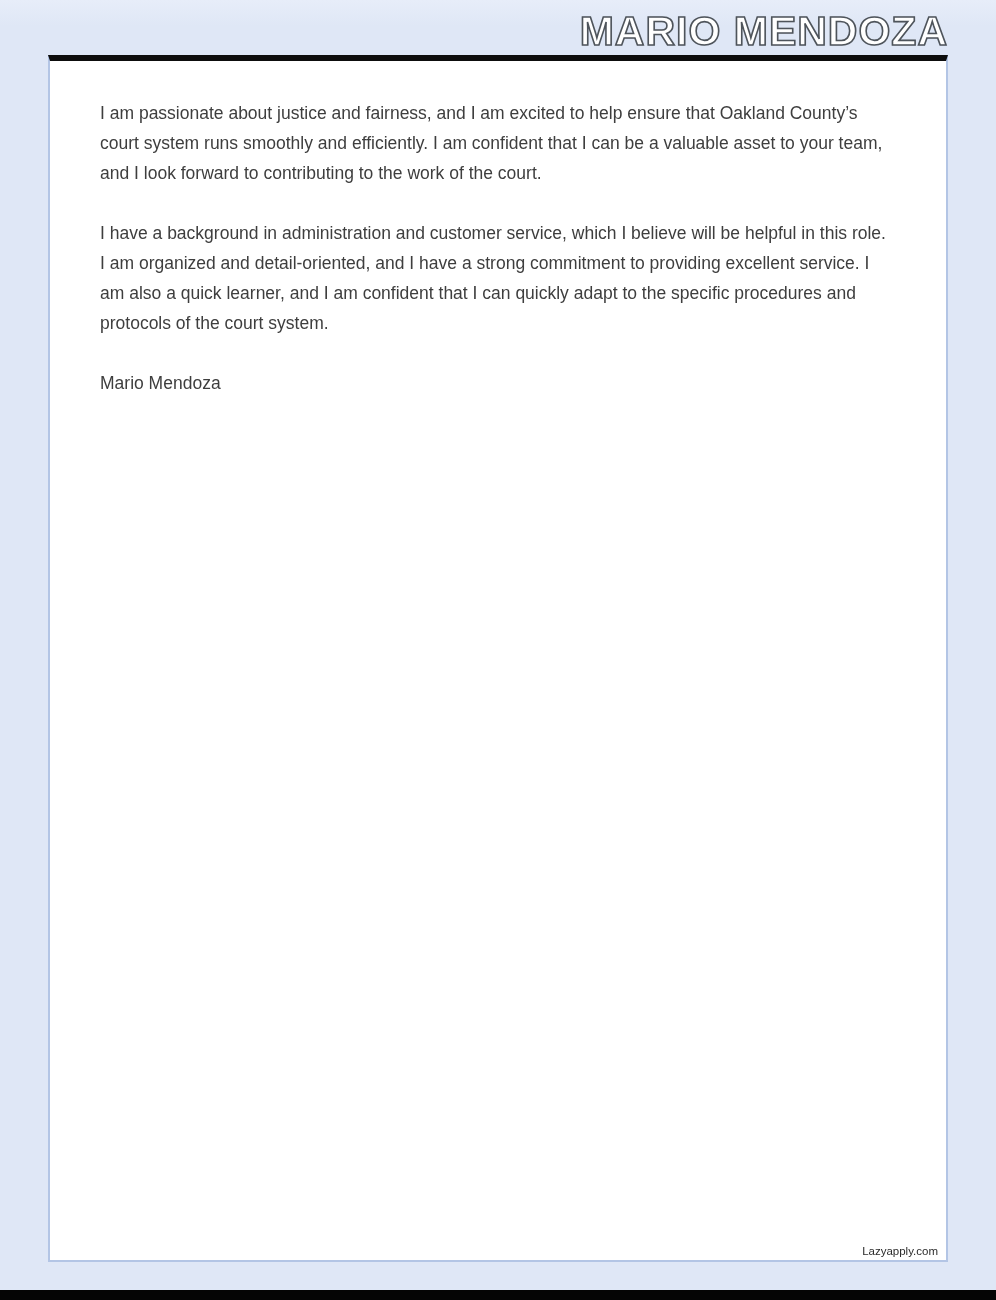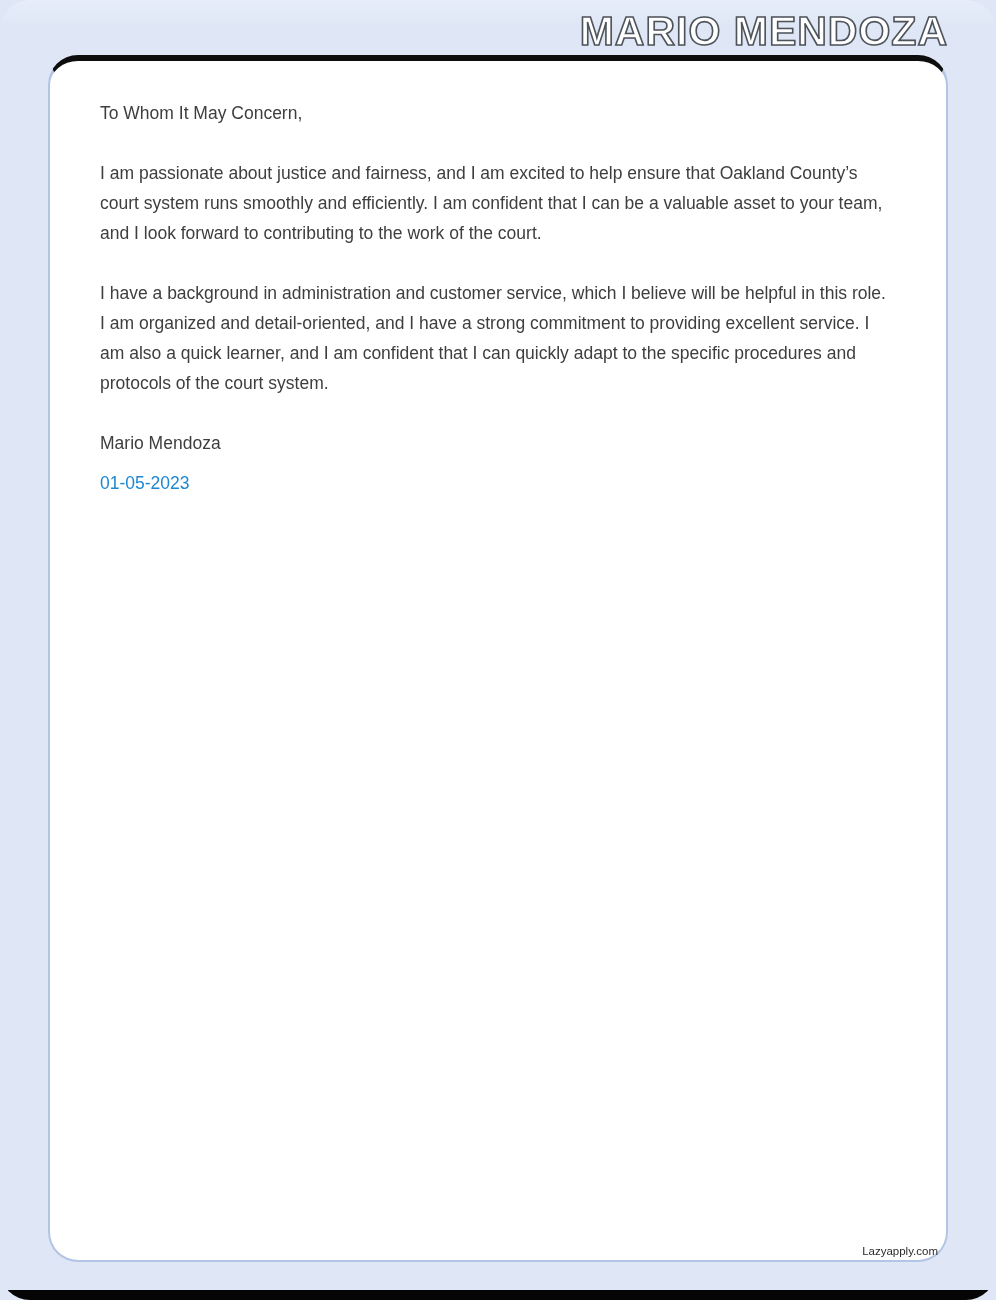--- a/index.html
+++ b/index.html
@@ -1,15 +1,15 @@
 <!DOCTYPE html>
 <html><head>
 <meta charset="utf-8">
 <style>
-  * { margin: 0; padding: 0; box-sizing: border-box; border-radius: 30px; }
+  * { margin: 0; padding: 0; box-sizing: border-box; }
   html, body { width: 996px; height: 1300px; }
   body {
     font-family: "Liberation Sans", sans-serif;
     background: #dfe7f6;
     position: relative;
     overflow: hidden;
   }
   .canvas {
     position: absolute;
     inset: 0;
@@ -77,34 +77,30 @@
 <body>
 
 <div class="canvas">
 
   <div class="header-name">MARIO MENDOZA</div>
 
   <div class="page">
 
     <div class="letter">
 
-      <p>To Whom It May Concern,</p>
 
 
       <p>I am passionate about justice and fairness, and I am excited to help ensure that Oakland County’s court system runs smoothly and efficiently. I am confident that I can be a valuable asset to your team, and I look forward to contributing to the work of the court.</p>
 
       <p>I have a background in administration and customer service, which I believe will be helpful in this role. I am organized and detail-oriented, and I have a strong commitment to providing excellent service. I am also a quick learner, and I am confident that I can quickly adapt to the specific procedures and protocols of the court system.</p>
 
 
 
       <p class="signature-name">Mario Mendoza</p>
 
-      <p class="date-line">
-        <span class="date-link">01-05-2023</span>
-      </p>
 
     </div>
 
     <div class="watermark">Lazyapply.com</div>
 
   </div>
 
   <div class="bottom-bar"></div>
 
 </div>

